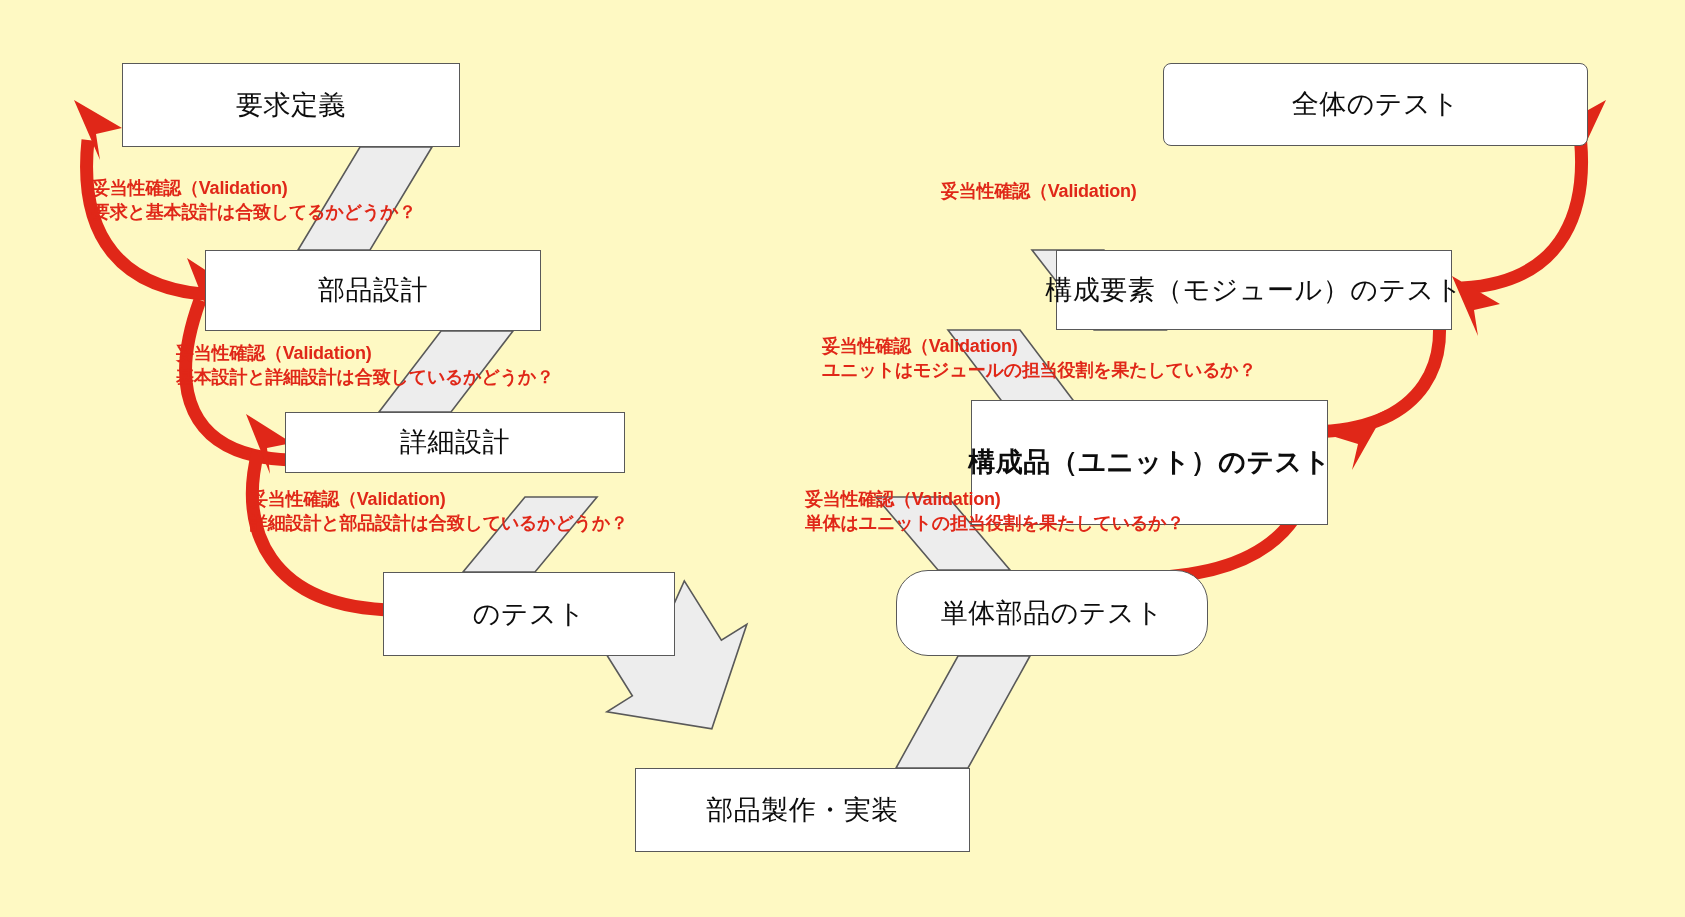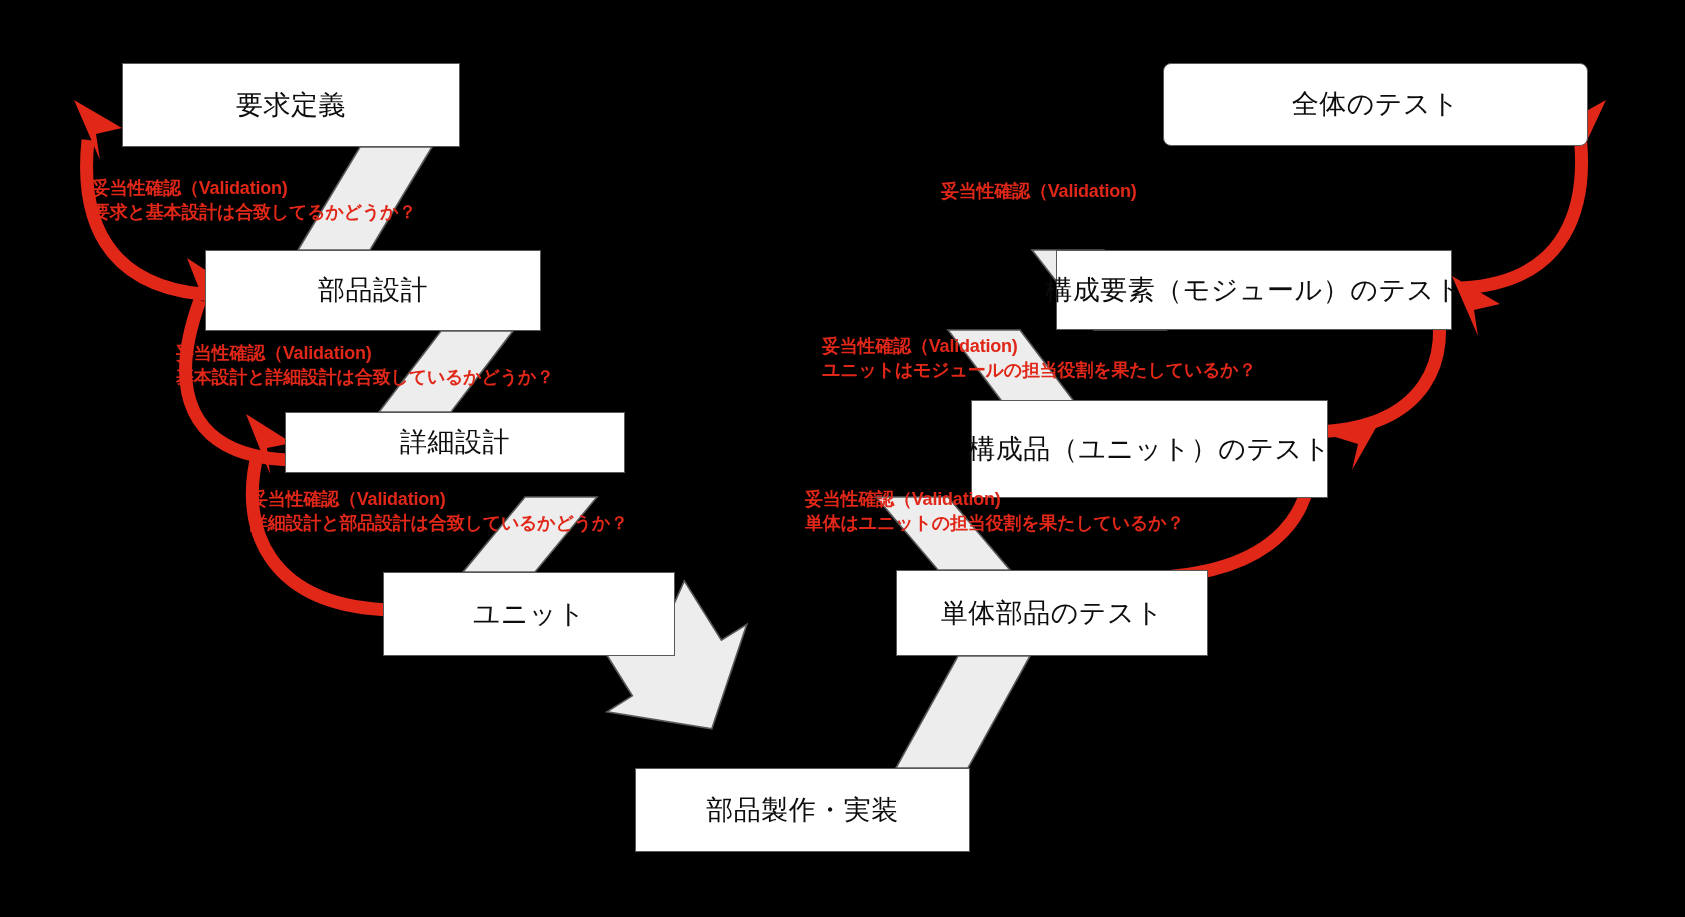--- a/index.html
+++ b/index.html
@@ -7,21 +7,21 @@
     padding: 0;
     background: #ffffff;
   }
   body {
     font-family: "Liberation Sans", "DejaVu Sans", sans-serif;
   }
   #canvas {
     position: relative;
     width: 1685px;
     height: 917px;
-    background: #000000;
+    background: #fef9c3;
     overflow: hidden;
   }
   #vector-layer {
     position: absolute;
     left: 0;
     top: 0;
     width: 1685px;
     height: 917px;
   }
   .phase-box {
@@ -106,40 +106,40 @@
 
   <div class="phase-box" style="left:205px; top:250px; width:336px; height:81px;">
     <span>部品設計</span>
   </div>
 
   <div class="phase-box" style="left:285px; top:412px; width:340px; height:61px;">
     <span>詳細設計</span>
   </div>
 
   <div class="phase-box" style="left:383px; top:572px; width:292px; height:84px;">
-    <span>ユニット</span>
+    <span>のテスト</span>
   </div>
 
   <div class="phase-box" style="left:635px; top:768px; width:335px; height:84px;align-items:center;">
     <span>部品製作・実装</span>
   </div>
 
   <div class="phase-box" style="left:1163px; top:63px; width:425px; height:83px;border-radius:8px;">
     <span>全体のテスト</span>
   </div>
 
   <div class="phase-box" style="left:1056px; top:250px; width:396px; height:80px;">
     <span>構成要素（モジュール）のテスト</span>
   </div>
 
-  <div class="phase-box" style="left:971px; top:400px; width:357px; height:98px;">
+  <div class="phase-box" style="left:971px; top:400px; width:357px; height:125px;font-weight:bold;">
     <span>構成品（ユニット）のテスト</span>
   </div>
 
-  <div class="phase-box" style="left:896px; top:570px; width:312px; height:86px;">
+  <div class="phase-box" style="left:896px; top:570px; width:312px; height:86px;border-radius:32px;">
     <span>単体部品のテスト</span>
   </div>
 
   <div class="note" style="left:92px; top:152px;">
     <span class="note-line">妥当性確認（Validation)</span>
     <span class="note-line">要求と基本設計は合致してるかどうか？</span>
   </div>
 
   <div class="note" style="left:176px; top:317px;">
     <span class="note-line">妥当性確認（Validation)</span>

